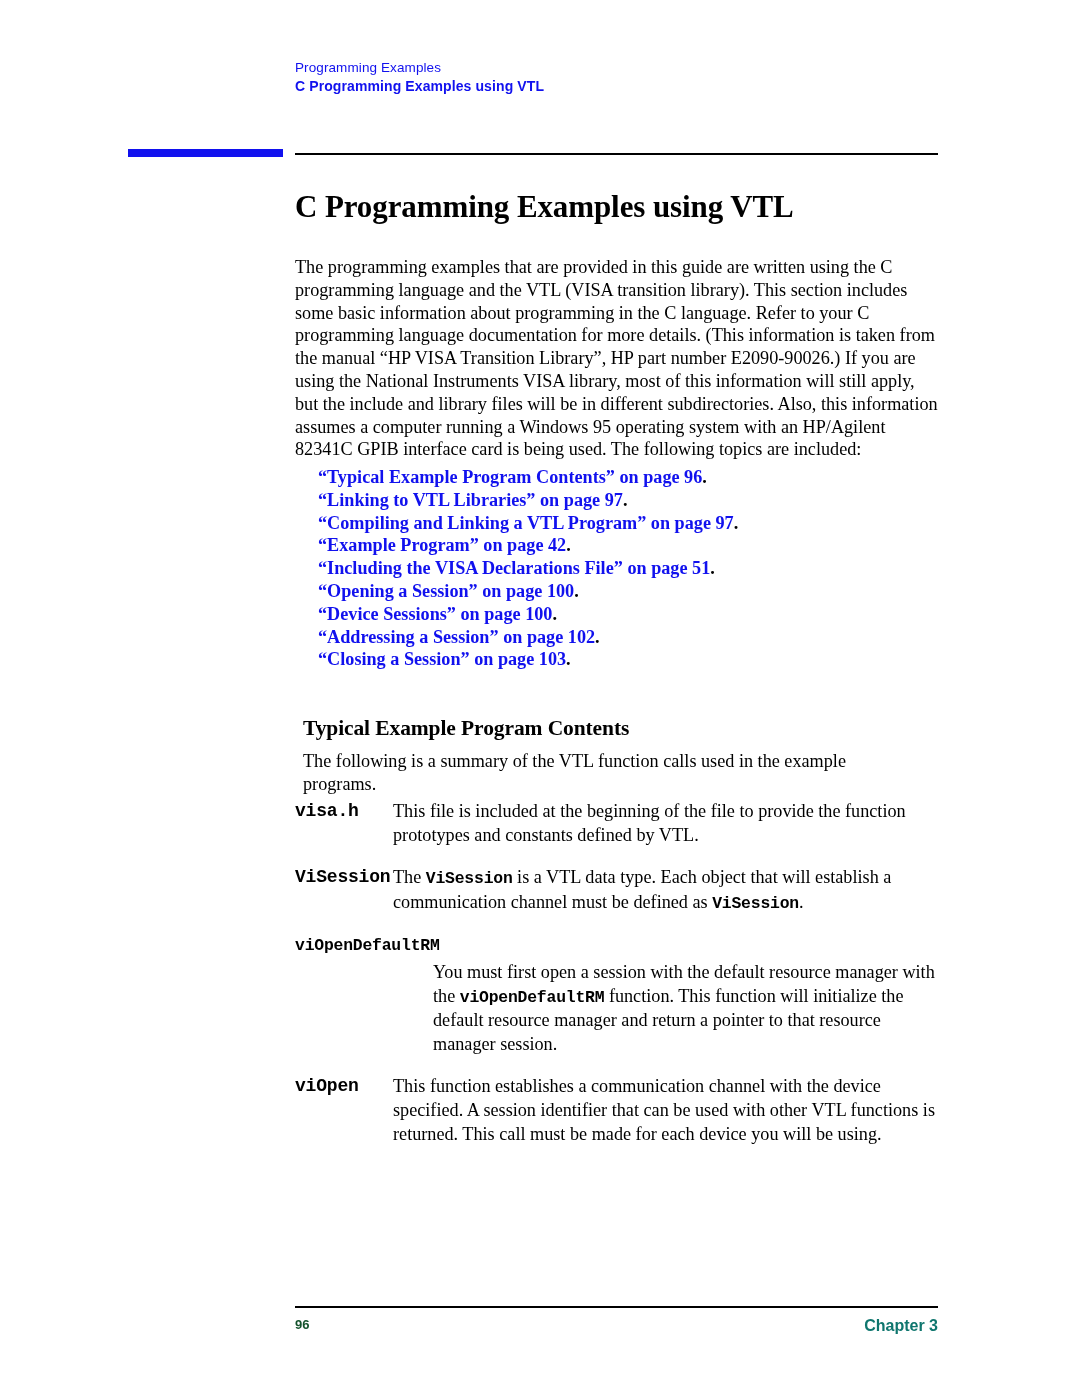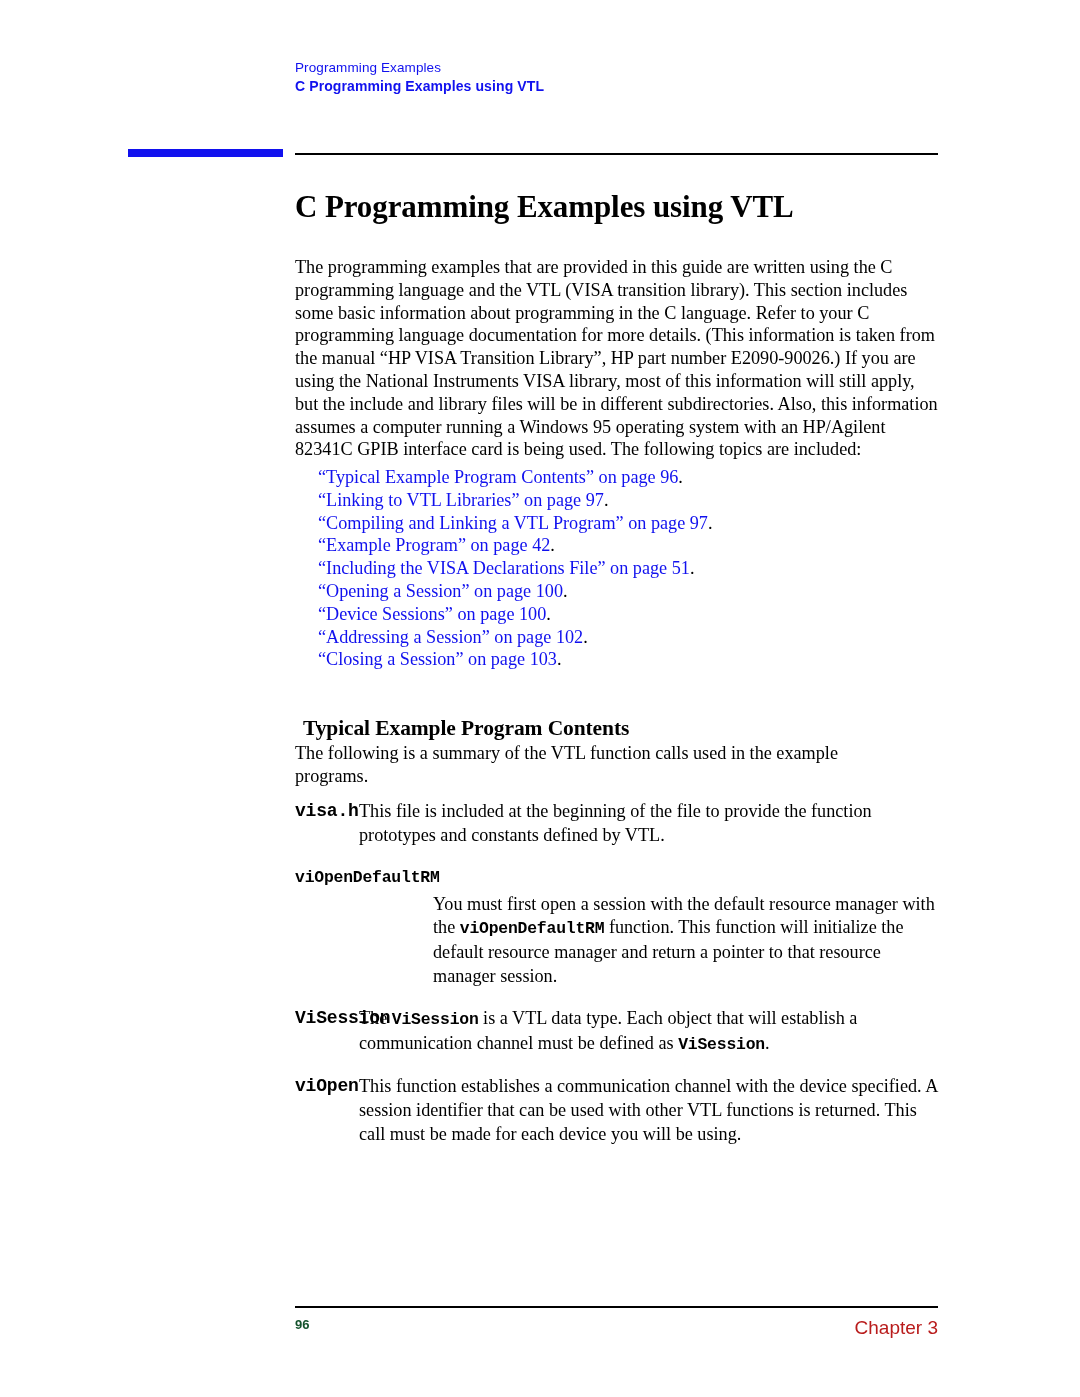--- a/index.html
+++ b/index.html
@@ -91,20 +91,21 @@
   .xref-list {
     position: absolute;
     left: 318px;
     top: 466px;
     width: 620px;
     font-size: 18.2px;
     line-height: 22.8px;
   }
   .xref-item {
     white-space: nowrap;
+    font-weight: bold;
   }
   .xref-link {
     color: #1111ee;
   }
   .xref-dot {
     color: #000000;
   }
 
   
   .section-heading {
@@ -117,21 +118,21 @@
     white-space: nowrap;
     margin-left: 8px;
   }
 
   
   .summary-para {
     position: absolute;
     left: 295px;
     top: 742px;
     width: 600px;
-    margin: 0;
+    margin: 8px;
     font-size: 18.2px;
     line-height: 22.8px;
   }
 
   
   .deflist {
     position: absolute;
     left: 295px;
     top: 800px;
     width: 645px;
@@ -157,21 +158,21 @@
   .def-term-block {
     font-family: "Liberation Mono", "DejaVu Sans Mono", monospace;
     font-size: 16.4px;
     font-weight: 700;
     line-height: 23.6px;
     letter-spacing: -0.2px;
     white-space: nowrap;
     margin-bottom: 3px;
   }
   .def-desc {
-    margin-left: 64px;
+    margin-left: 98px;
     font-size: 18.2px;
     line-height: 23.6px;
   }
   code, .mono {
     font-family: "Liberation Mono", "DejaVu Sans Mono", monospace;
     font-size: 16.4px;
     font-weight: 700;
     letter-spacing: -0.2px;
   }
 
@@ -191,23 +192,23 @@
     font-family: "Liberation Sans", "DejaVu Sans", sans-serif;
     font-size: 13px;
     font-weight: 700;
     color: #14532d;
   }
   .footer-chapter {
     position: absolute;
     right: 142px;
     top: 1317px;
     font-family: "Liberation Sans", "DejaVu Sans", sans-serif;
-    font-size: 19px;
-    font-weight: 400;
-    color: #b91c1c;
+    font-size: 16px;
+    font-weight: 700;
+    color: #0f766e;
     white-space: nowrap;
   }
 </style>
 </head>
 <body>
 
 <div class="page">
 
   <div class="running-header">
     <div class="line1">Programming Examples</div>
@@ -257,31 +258,31 @@
 
   <p class="summary-para">The following is a summary of the VTL function calls used in the example programs.</p>
 
   <div class="deflist">
 
     <div class="def-entry">
       <div class="def-term">visa.h</div>
       <div class="def-desc"><span>This file is included at the beginning of the file to provide the function prototypes and constants defined by VTL.</span></div>
     </div>
 
+    <div class="def-entry">
+      <div class="def-term">ViSession</div>
+      <div class="def-desc"><span>The </span><code class="mono">ViSession</code><span> is a VTL data type. Each object that will establish a communication channel must be defined as </span><code class="mono">ViSession</code><span>.</span></div>
+    </div>
+
     <div class="def-entry stacked">
       <div class="def-term-block">viOpenDefaultRM</div>
       <div class="def-desc"><span>You must first open a session with the default resource manager with the </span><code class="mono">viOpenDefaultRM</code><span> function. This function will initialize the default resource manager and return a pointer to that resource manager session.</span></div>
     </div>
 
     <div class="def-entry">
-      <div class="def-term">ViSession</div>
-      <div class="def-desc"><span>The </span><code class="mono">ViSession</code><span> is a VTL data type. Each object that will establish a communication channel must be defined as </span><code class="mono">ViSession</code><span>.</span></div>
-    </div>
-
-    <div class="def-entry">
       <div class="def-term">viOpen</div>
       <div class="def-desc"><span>This function establishes a communication channel with the device specified. A session identifier that can be used with other VTL functions is returned. This call must be made for each device you will be using.</span></div>
     </div>
 
   </div>
 
   <div class="rule-black-bottom"></div>
   <div class="footer-page-number">96</div>
   <div class="footer-chapter">Chapter 3</div>
 

